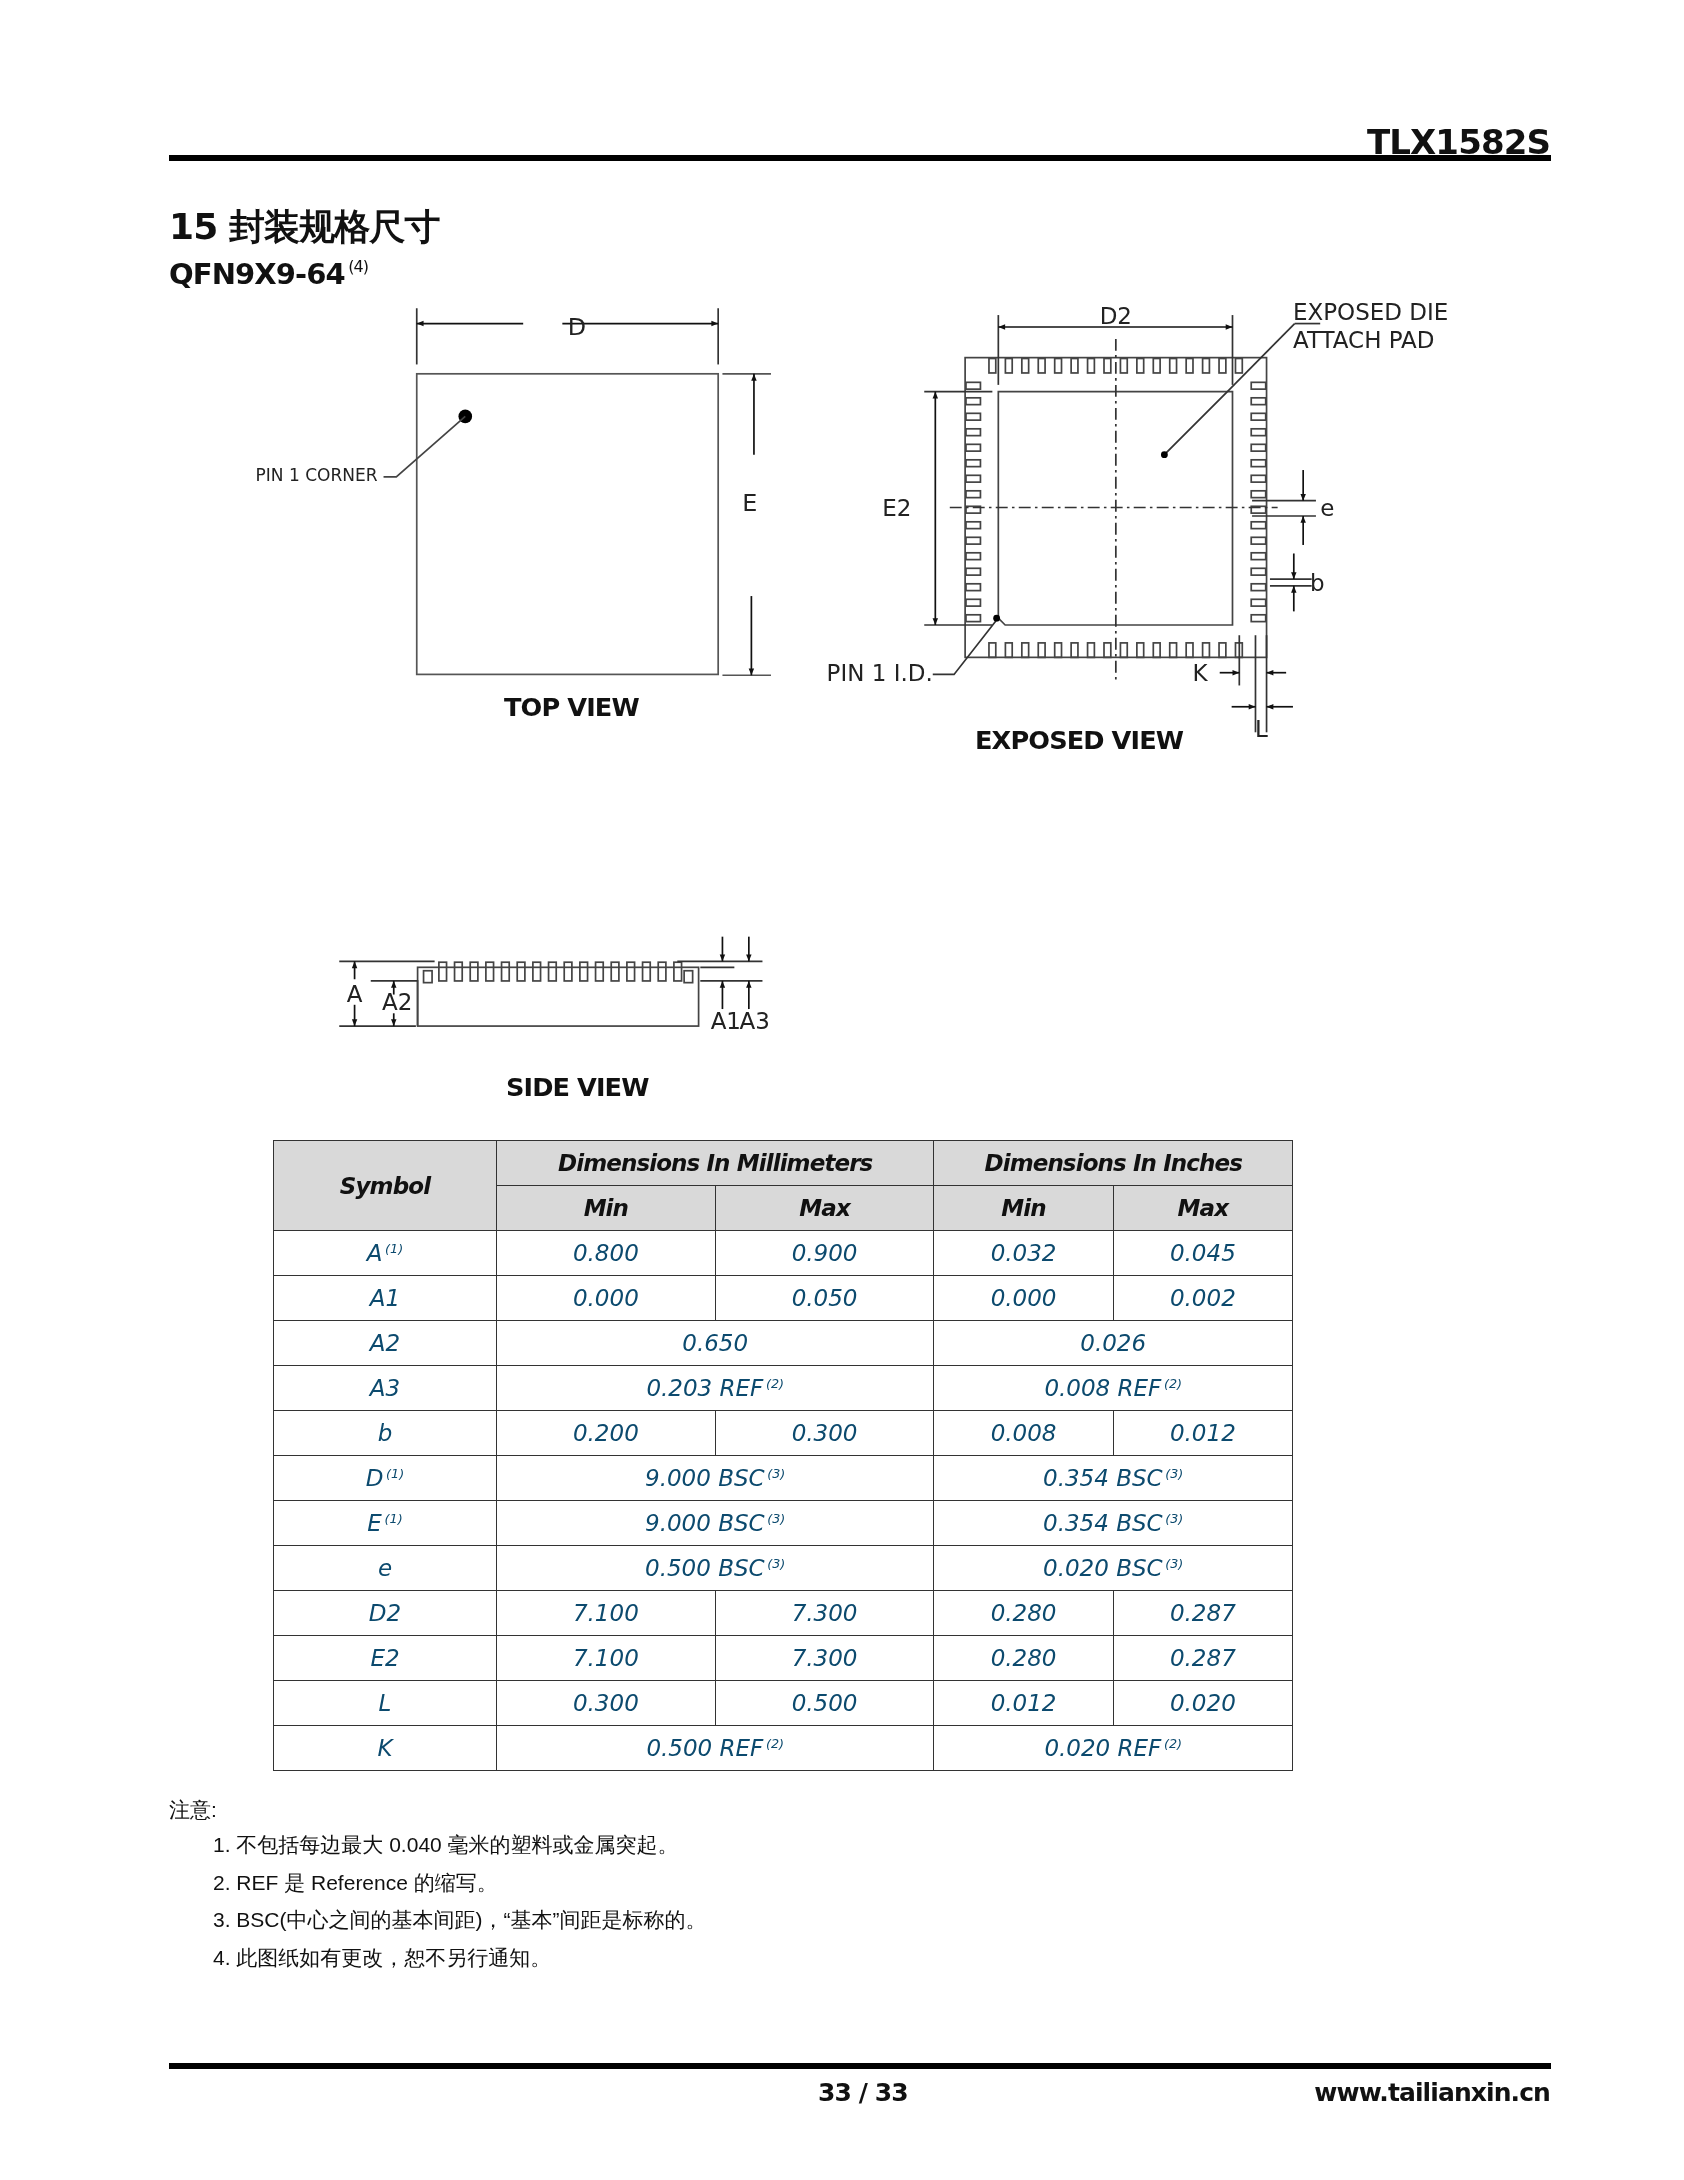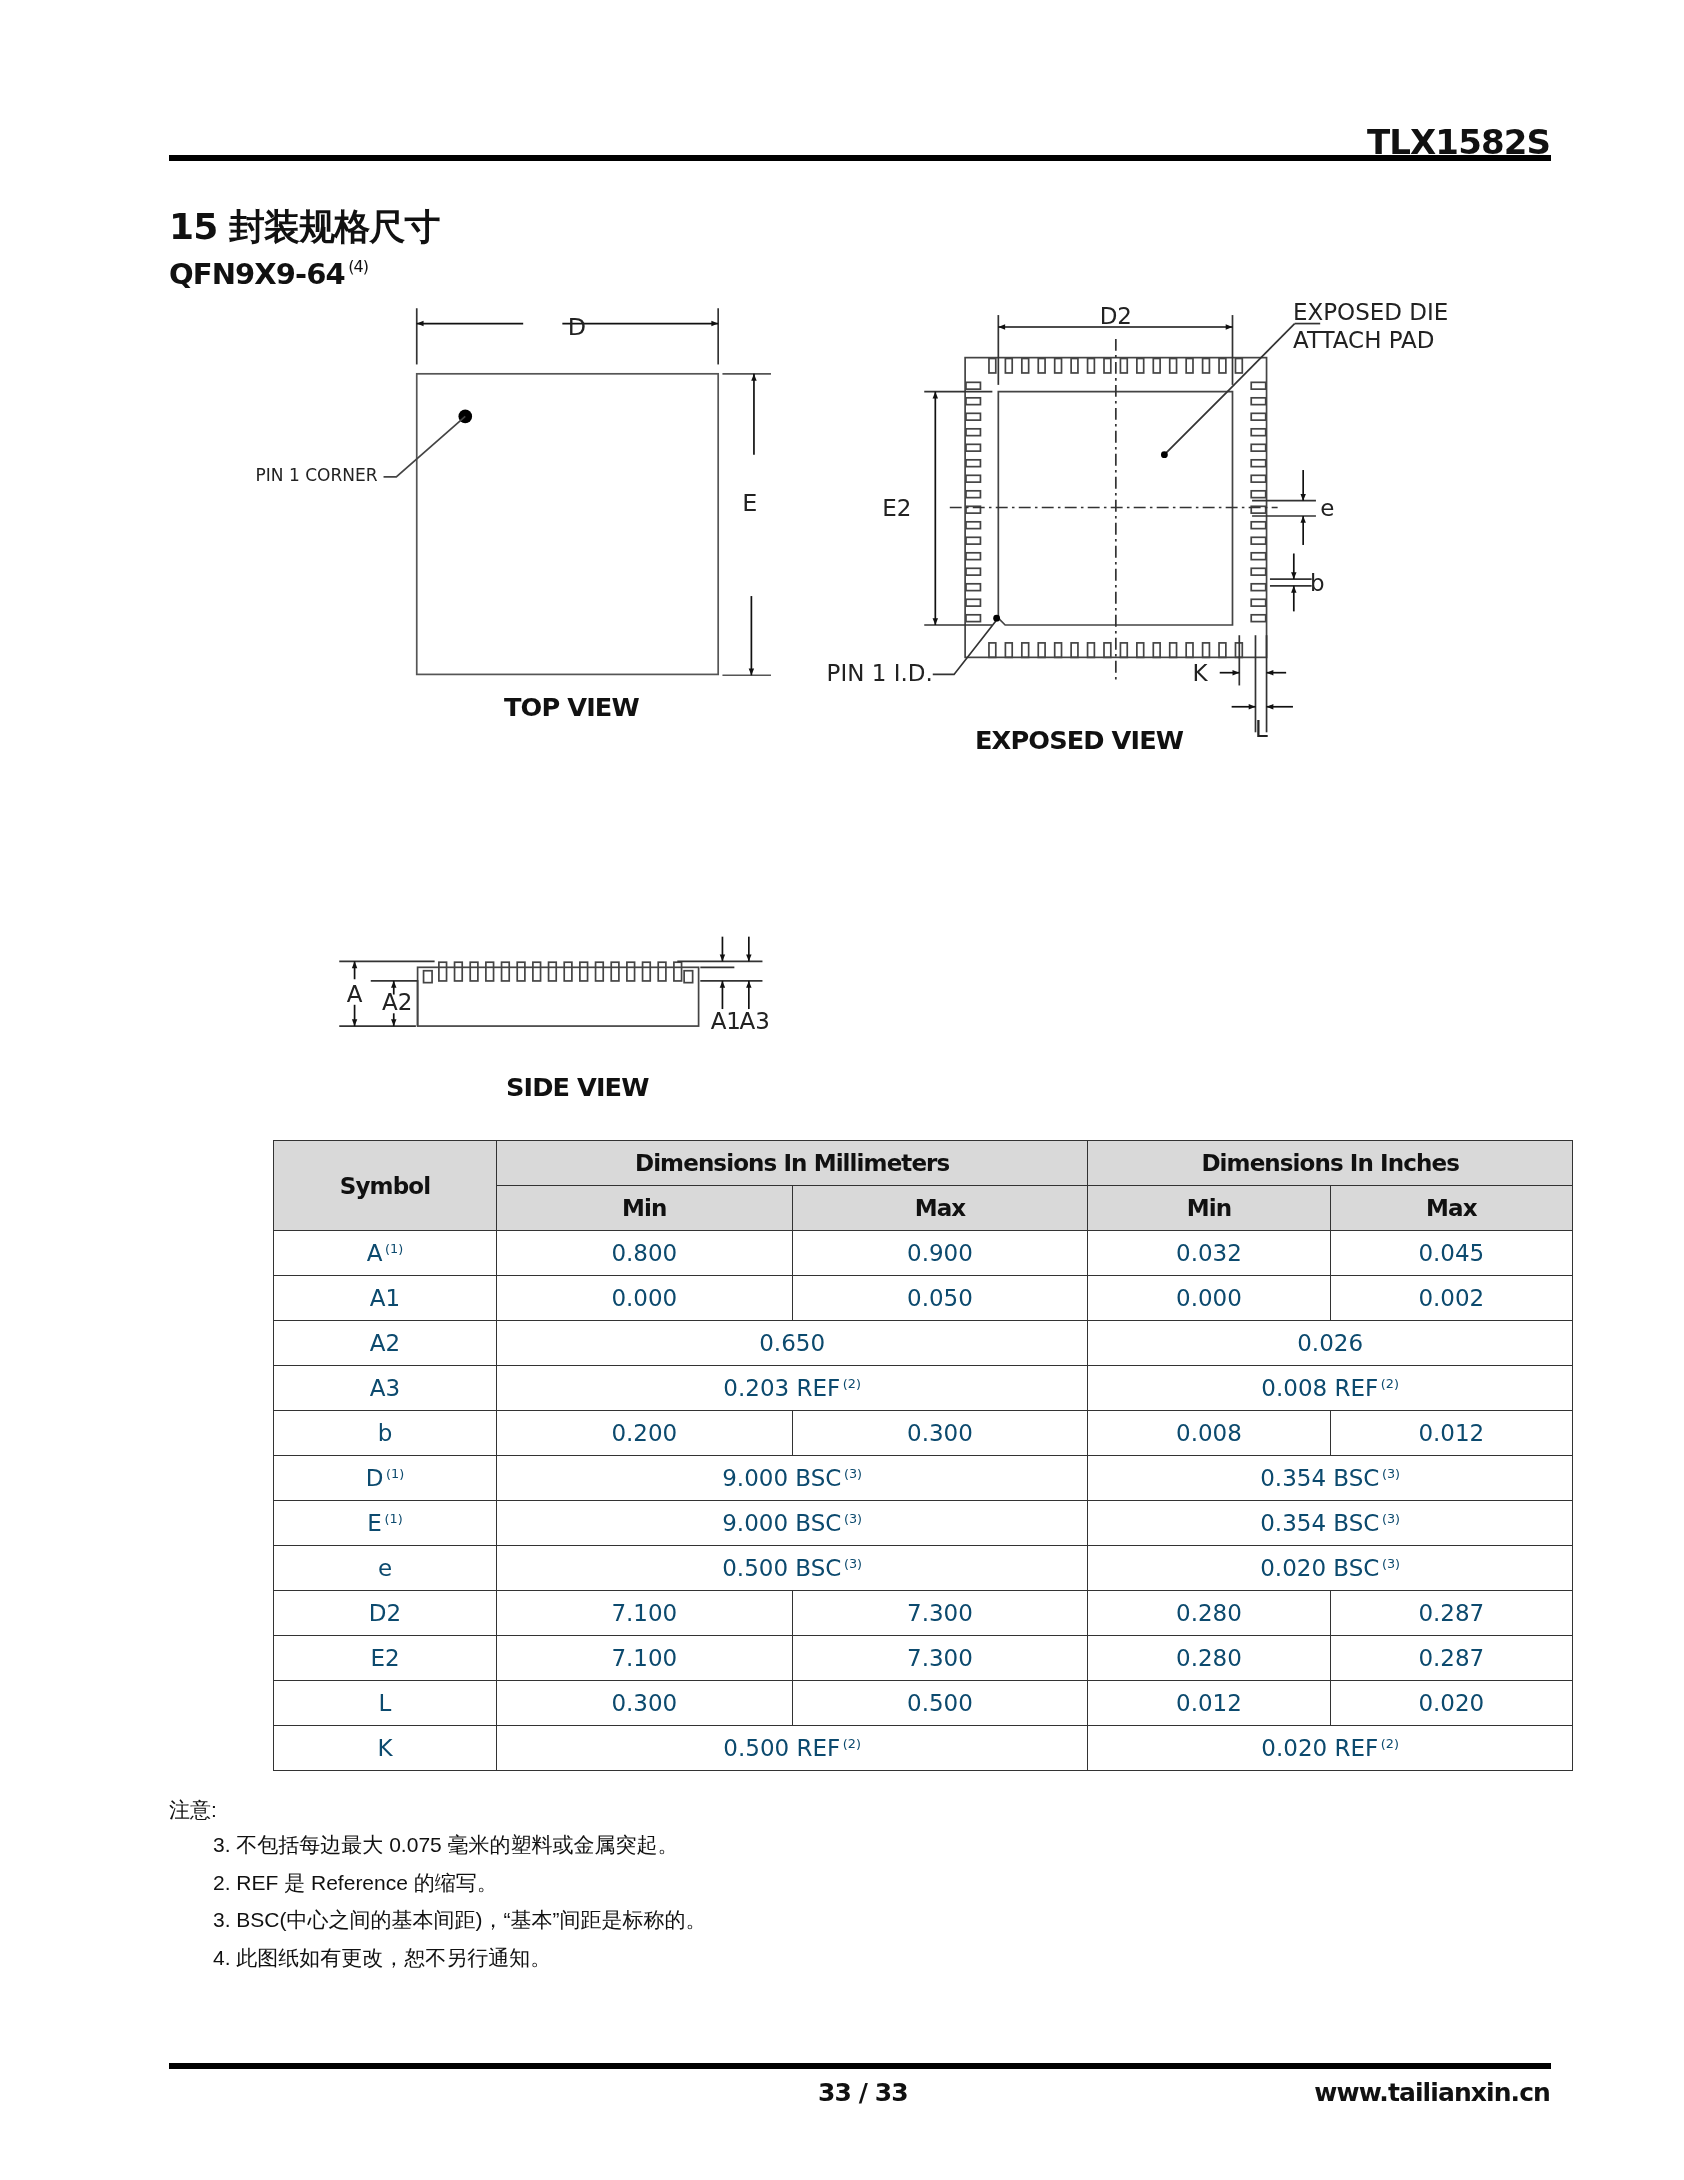--- a/index.html
+++ b/index.html
@@ -17,22 +17,22 @@
   .pkg-name { position: absolute; left: 169px; top: 257px; font-size: 29px; font-weight: bold;
               font-family: "DejaVu Sans", sans-serif; letter-spacing: -0.9px; }
   .pkg-name sup { font-size: 16px; font-weight: normal; vertical-align: 12px; margin-left: 3.4px; }
 
   svg.drawing { position: absolute; left: 0; top: 0; }
   svg text { font-family: "DejaVu Sans", sans-serif; fill: #222; }
 
   .view-label { position: absolute; font-size: 25.6px; font-weight: bold;
                 font-family: "DejaVu Sans", sans-serif; letter-spacing: -0.9px; }
 
-  table.dims { position: absolute; left: 273px; top: 1140px; width: 1300px; border-collapse: collapse;
-               font-family: "DejaVu Sans", sans-serif; font-size: 23px; }
+  table.dims { position: absolute; left: 273px; top: 1140px; width: 1020px; border-collapse: collapse;
+               font-family: "DejaVu Sans", sans-serif; font-size: 23px; font-style: italic; }
   table.dims th, table.dims td { border: 1.7px solid #333; text-align: center; padding: 0; }
   table.dims th { background: #d9d9d9; font-weight: bold; height: 44px; letter-spacing: -0.9px; }
   table.dims td { height: 44px; font-weight: normal; color: #0c4a6e; }
   table.dims col.c0 { width: 223px; }
   table.dims sup { font-size: 12.8px; vertical-align: 8.5px; margin-left: 2.6px; }
 
   .notes-head { position: absolute; left: 169px; top: 1796px; font-size: 21px; }
   .note { position: absolute; left: 213px; font-size: 21px; }
 
   .page-num { position: absolute; left: 818px; top: 2078px; font-size: 25px; font-weight: bold;
@@ -329,21 +329,21 @@
       </tr>
       <tr>
         <td><span>K</span></td>
         <td colspan="2"><span>0.500 REF</span><sup>(2)</sup></td>
         <td colspan="2"><span>0.020 REF</span><sup>(2)</sup></td>
       </tr>
     </tbody>
 </table>
 
 <div class="notes-head">注意:</div>
-<div class="note" style="top:1831px;">3. 不包括每边最大 0.075 毫米的塑料或金属突起。</div>
+<div class="note" style="top:1831px;">1. 不包括每边最大 0.040 毫米的塑料或金属突起。</div>
 <div class="note" style="top:1869px;">2. REF 是 Reference 的缩写。</div>
 <div class="note" style="top:1906px;">3. BSC(中心之间的基本间距)，“基本”间距是标称的。</div>
 <div class="note" style="top:1944px;">4. 此图纸如有更改，恕不另行通知。</div>
 
 <div class="rule bot"></div>
 <div class="page-num">33 / 33</div>
 <div class="site">www.tailianxin.cn</div>
 
 
 </body></html>

